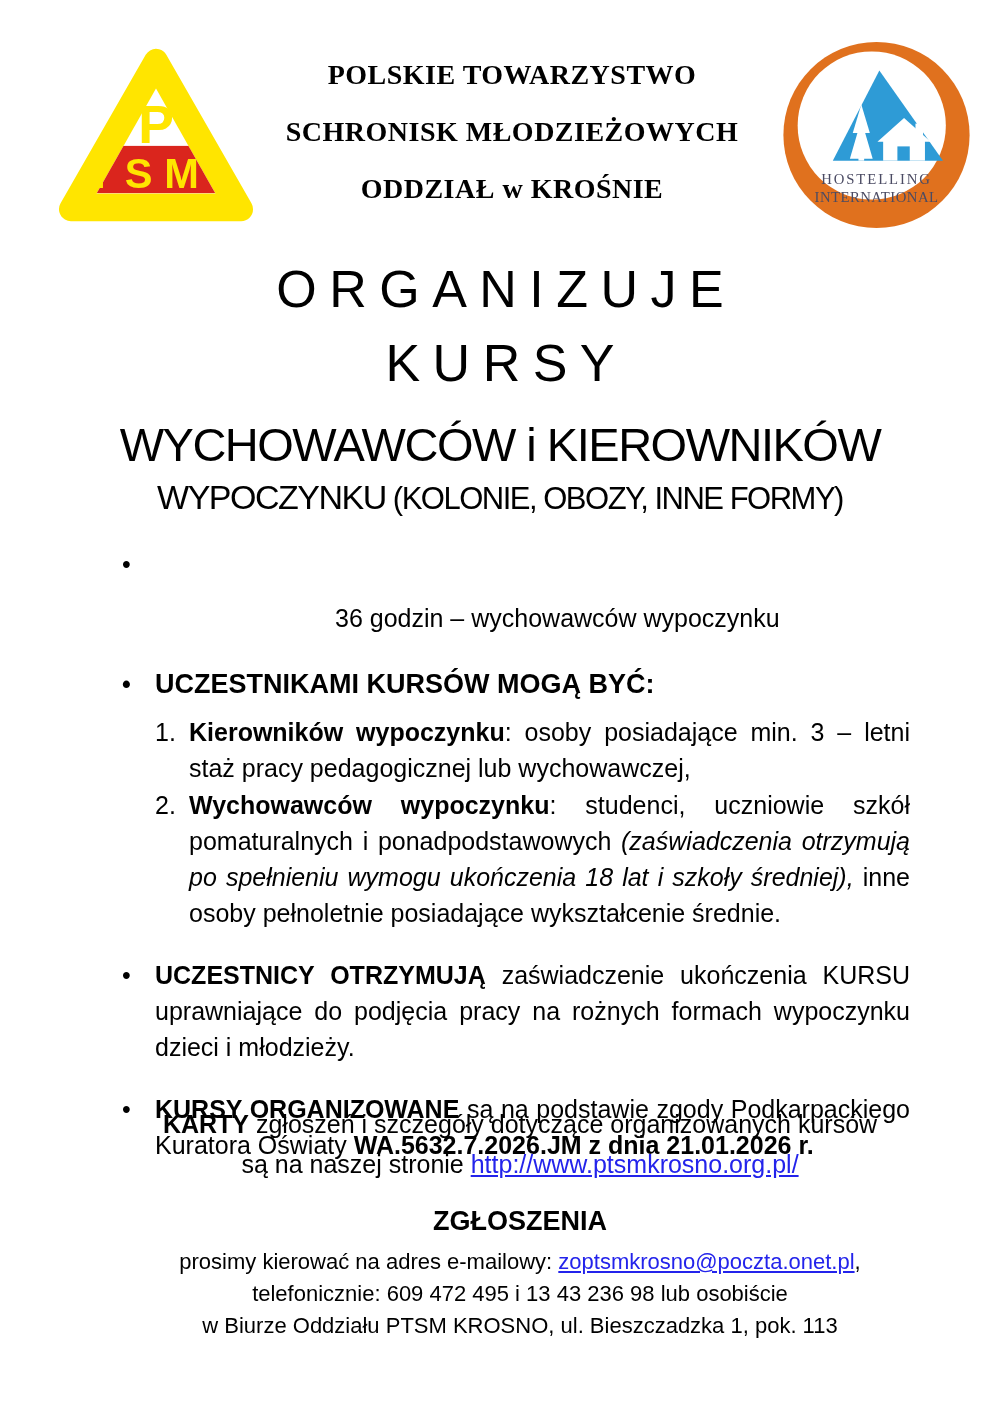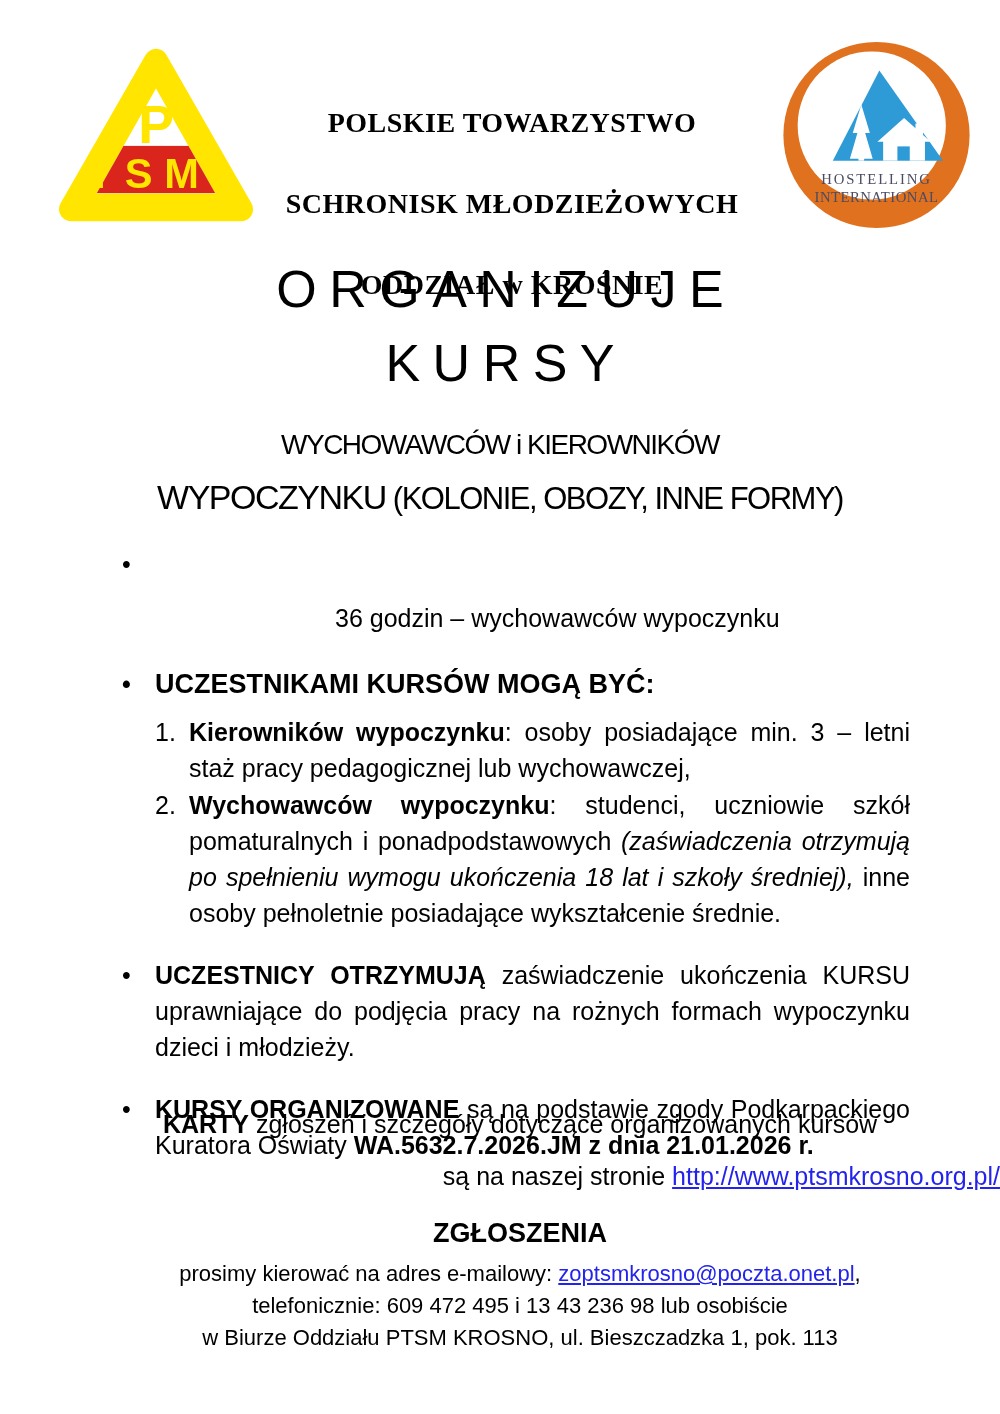--- a/index.html
+++ b/index.html
@@ -10,26 +10,26 @@
     font-family:"Liberation Sans", sans-serif; overflow:hidden;
   }
 
   
   .ptsm-logo { position:absolute; left:57px; top:46px; width:198px; height:178px; }
   .hi-logo   { position:absolute; left:778px; top:40px; width:197px; height:190px; }
   .org-header {
     position:absolute; left:252px; top:58px; width:520px; text-align:center;
     font-family:"Liberation Serif", serif; font-weight:700; font-size:28px;
   }
-  .org-header .hline { line-height:33px; margin-bottom:24px; letter-spacing:0.5px;margin-top:48px; }
+  .org-header .hline { line-height:33px; margin-bottom:24px; letter-spacing:0.5px; }
 
   
   .title-block { position:absolute; left:0; top:252px; width:100%; text-align:center; font-weight:400; }
   .t-big  { font-size:52px; letter-spacing:0.24em; padding-left:0.24em; line-height:74px; }
-  .t-sub1 { font-size:28px; letter-spacing:-1.5px; margin-top:22px; line-height:46px;text-align:center; }
+  .t-sub1 { font-size:47px; letter-spacing:-1.5px; margin-top:22px; line-height:46px;text-align:center; }
   .t-sub2 { font-size:34px; letter-spacing:-1.5px; margin-top:8px; line-height:42px; }
   .t-sub2 .paren { font-size:31px; }
 
   
   .content { position:absolute; left:122px; top:546px; width:788px; font-size:25px; line-height:36px; }
   .row   { display:flex; align-items:flex-start; }
   .bullet { width:33px; flex:0 0 33px; font-size:25px; }
   .b1-label { font-weight:700; flex:0 0 180px; }
   .b1-line2 { margin-left:213px; margin-top:18px; }
   .b-head { font-weight:700; font-size:27px; margin-top:30px; }
@@ -39,21 +39,21 @@
   .itext { flex:1; text-align:justify; }
   .bold { font-weight:700; }
   .ital { font-style:italic; }
   .para { flex:1; text-align:justify; }
   .b3 { margin-top:26px; }
   .b4 { margin-top:26px; }
 
   
   .bottom { position:absolute; left:0; top:1106px; width:100%; text-align:center;padding-left:40px; }
   .karty-l1 { font-size:25px; line-height:36px; }
-  .karty-l2 { font-size:25px; line-height:36px; margin-top:16px;text-align:right; }
+  .karty-l2 { font-size:25px; line-height:36px; margin-top:4px; }
   .zg-head  { font-size:27px; font-weight:700; margin-top:22px; line-height:34px; }
   .contact  { font-size:22px; line-height:32px; margin-top:8px; }
   .link { color:#2323EB; text-decoration:underline; cursor:pointer; }
 </style>
 </head>
 <body>
 
 <div id="poster">
 
   <svg class="ptsm-logo" viewBox="0 0 200 178" xmlns="http://www.w3.org/2000/svg">

